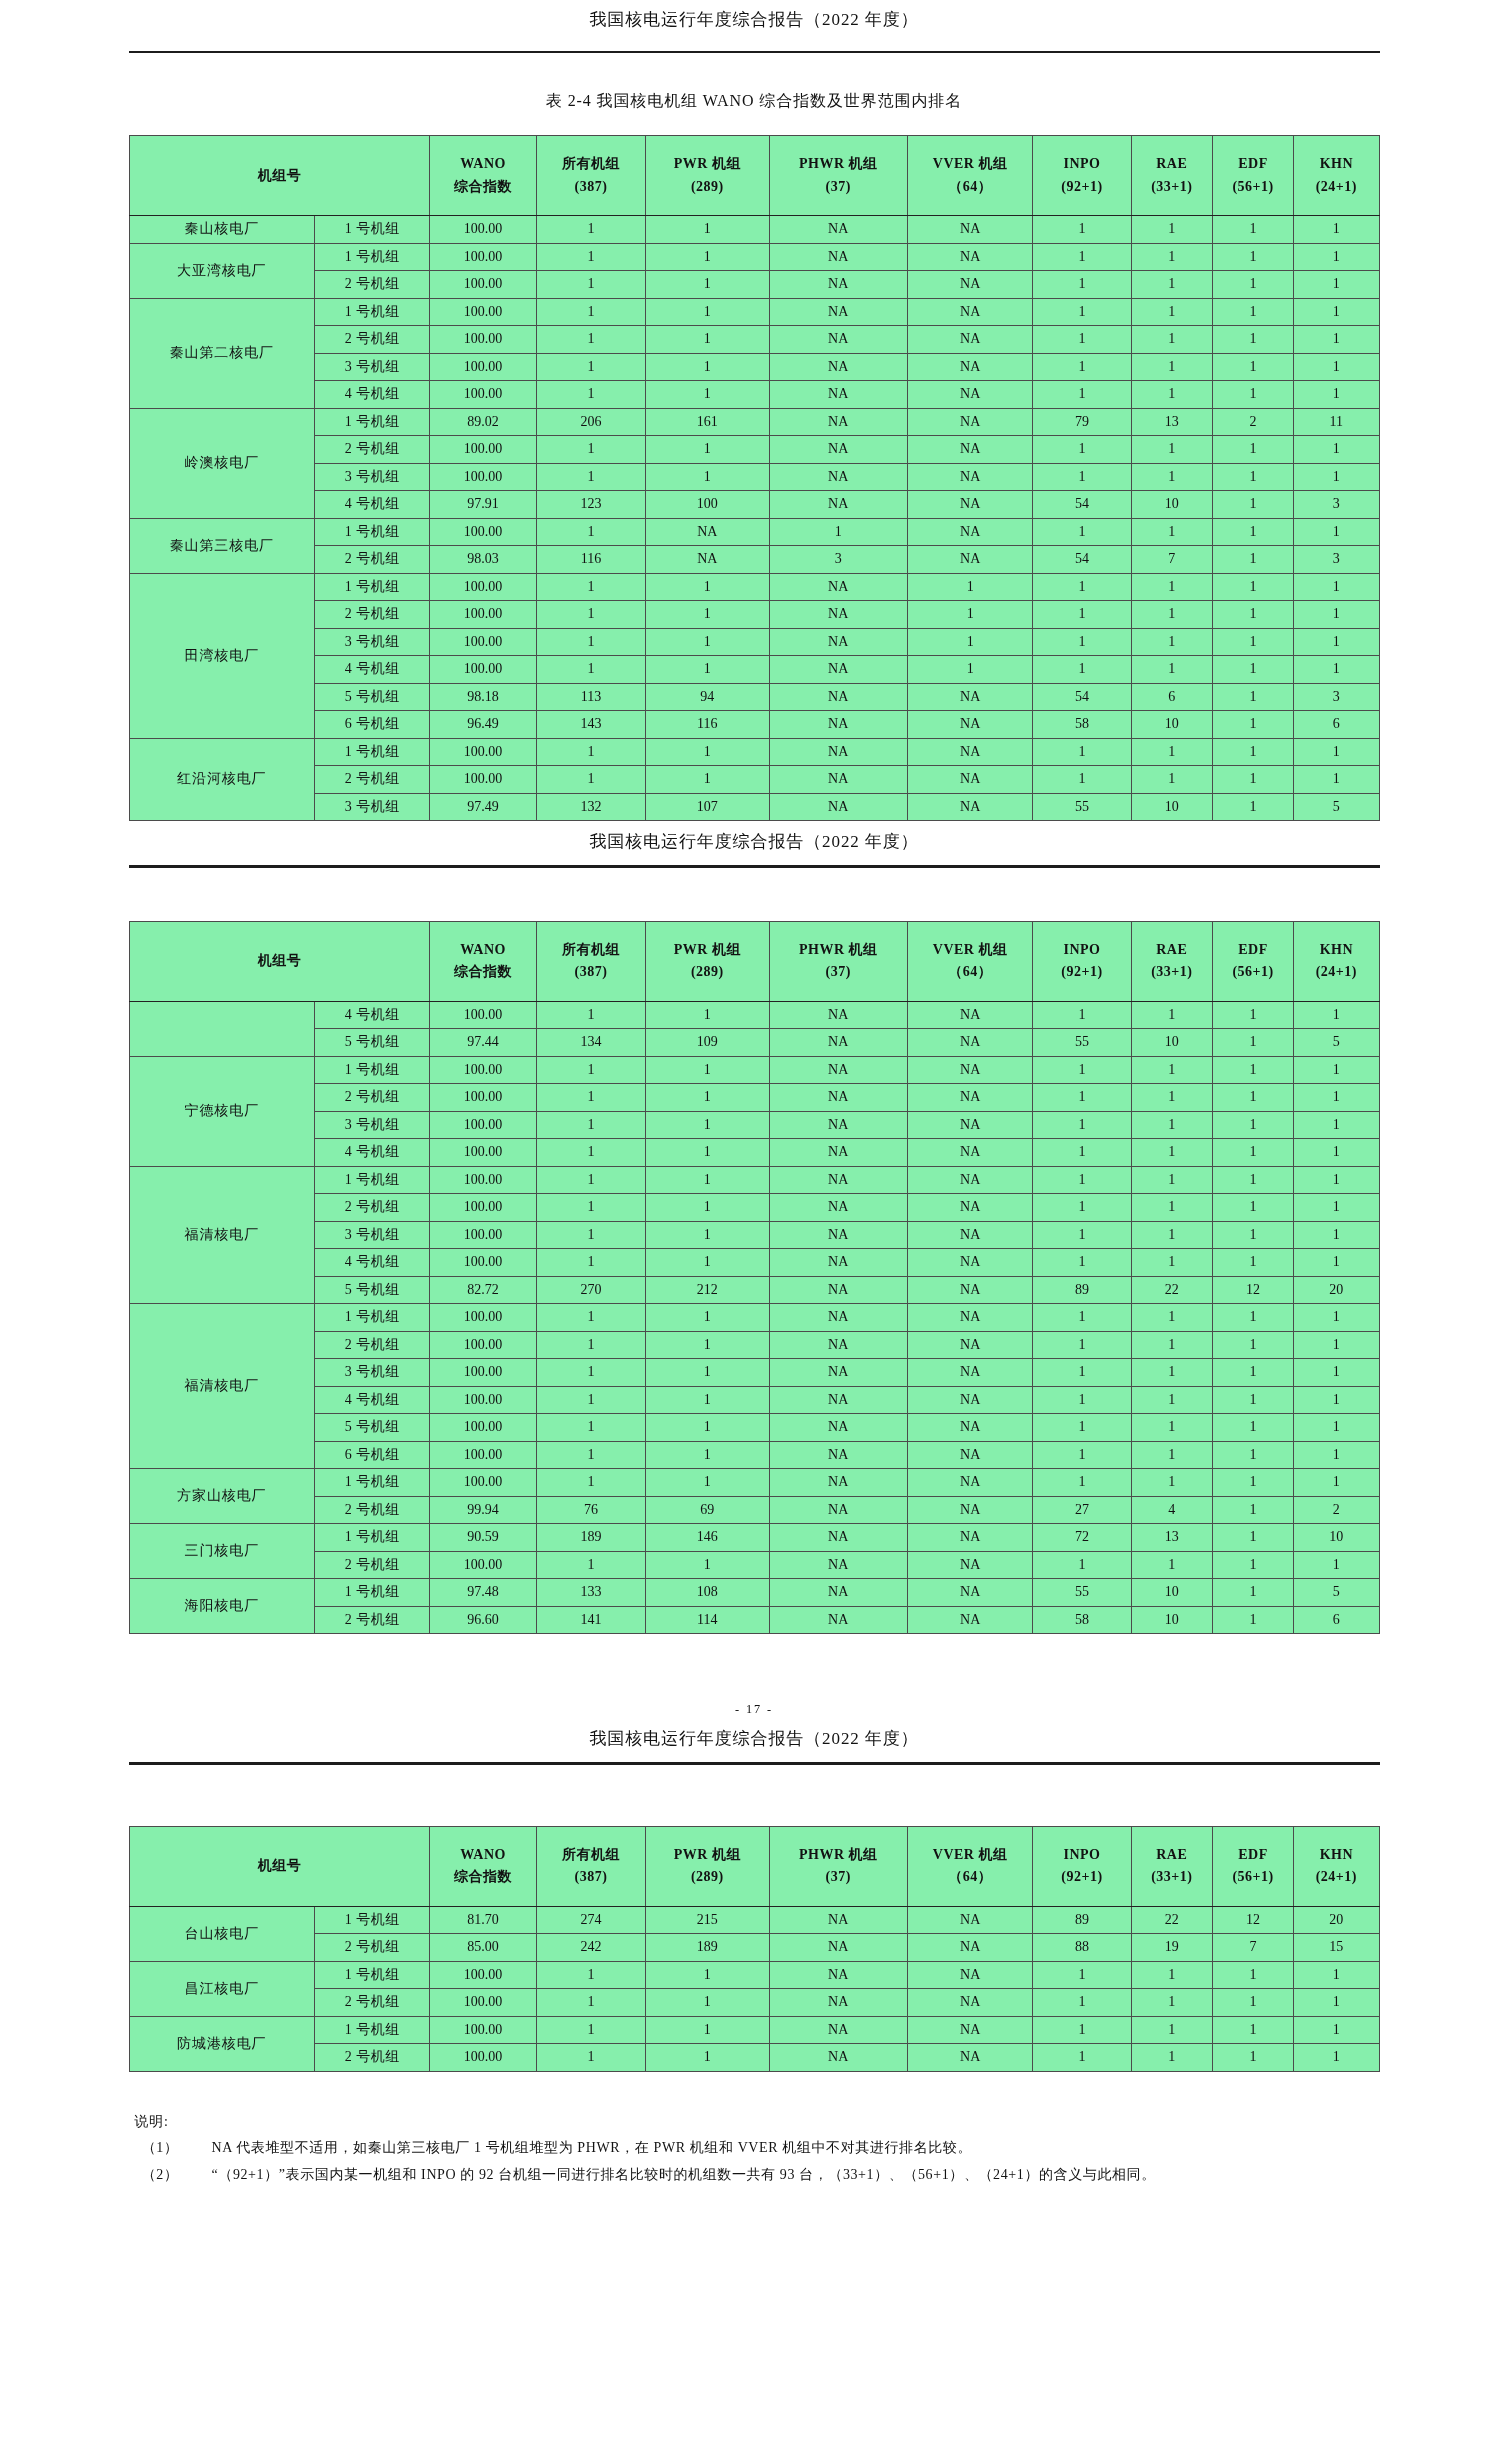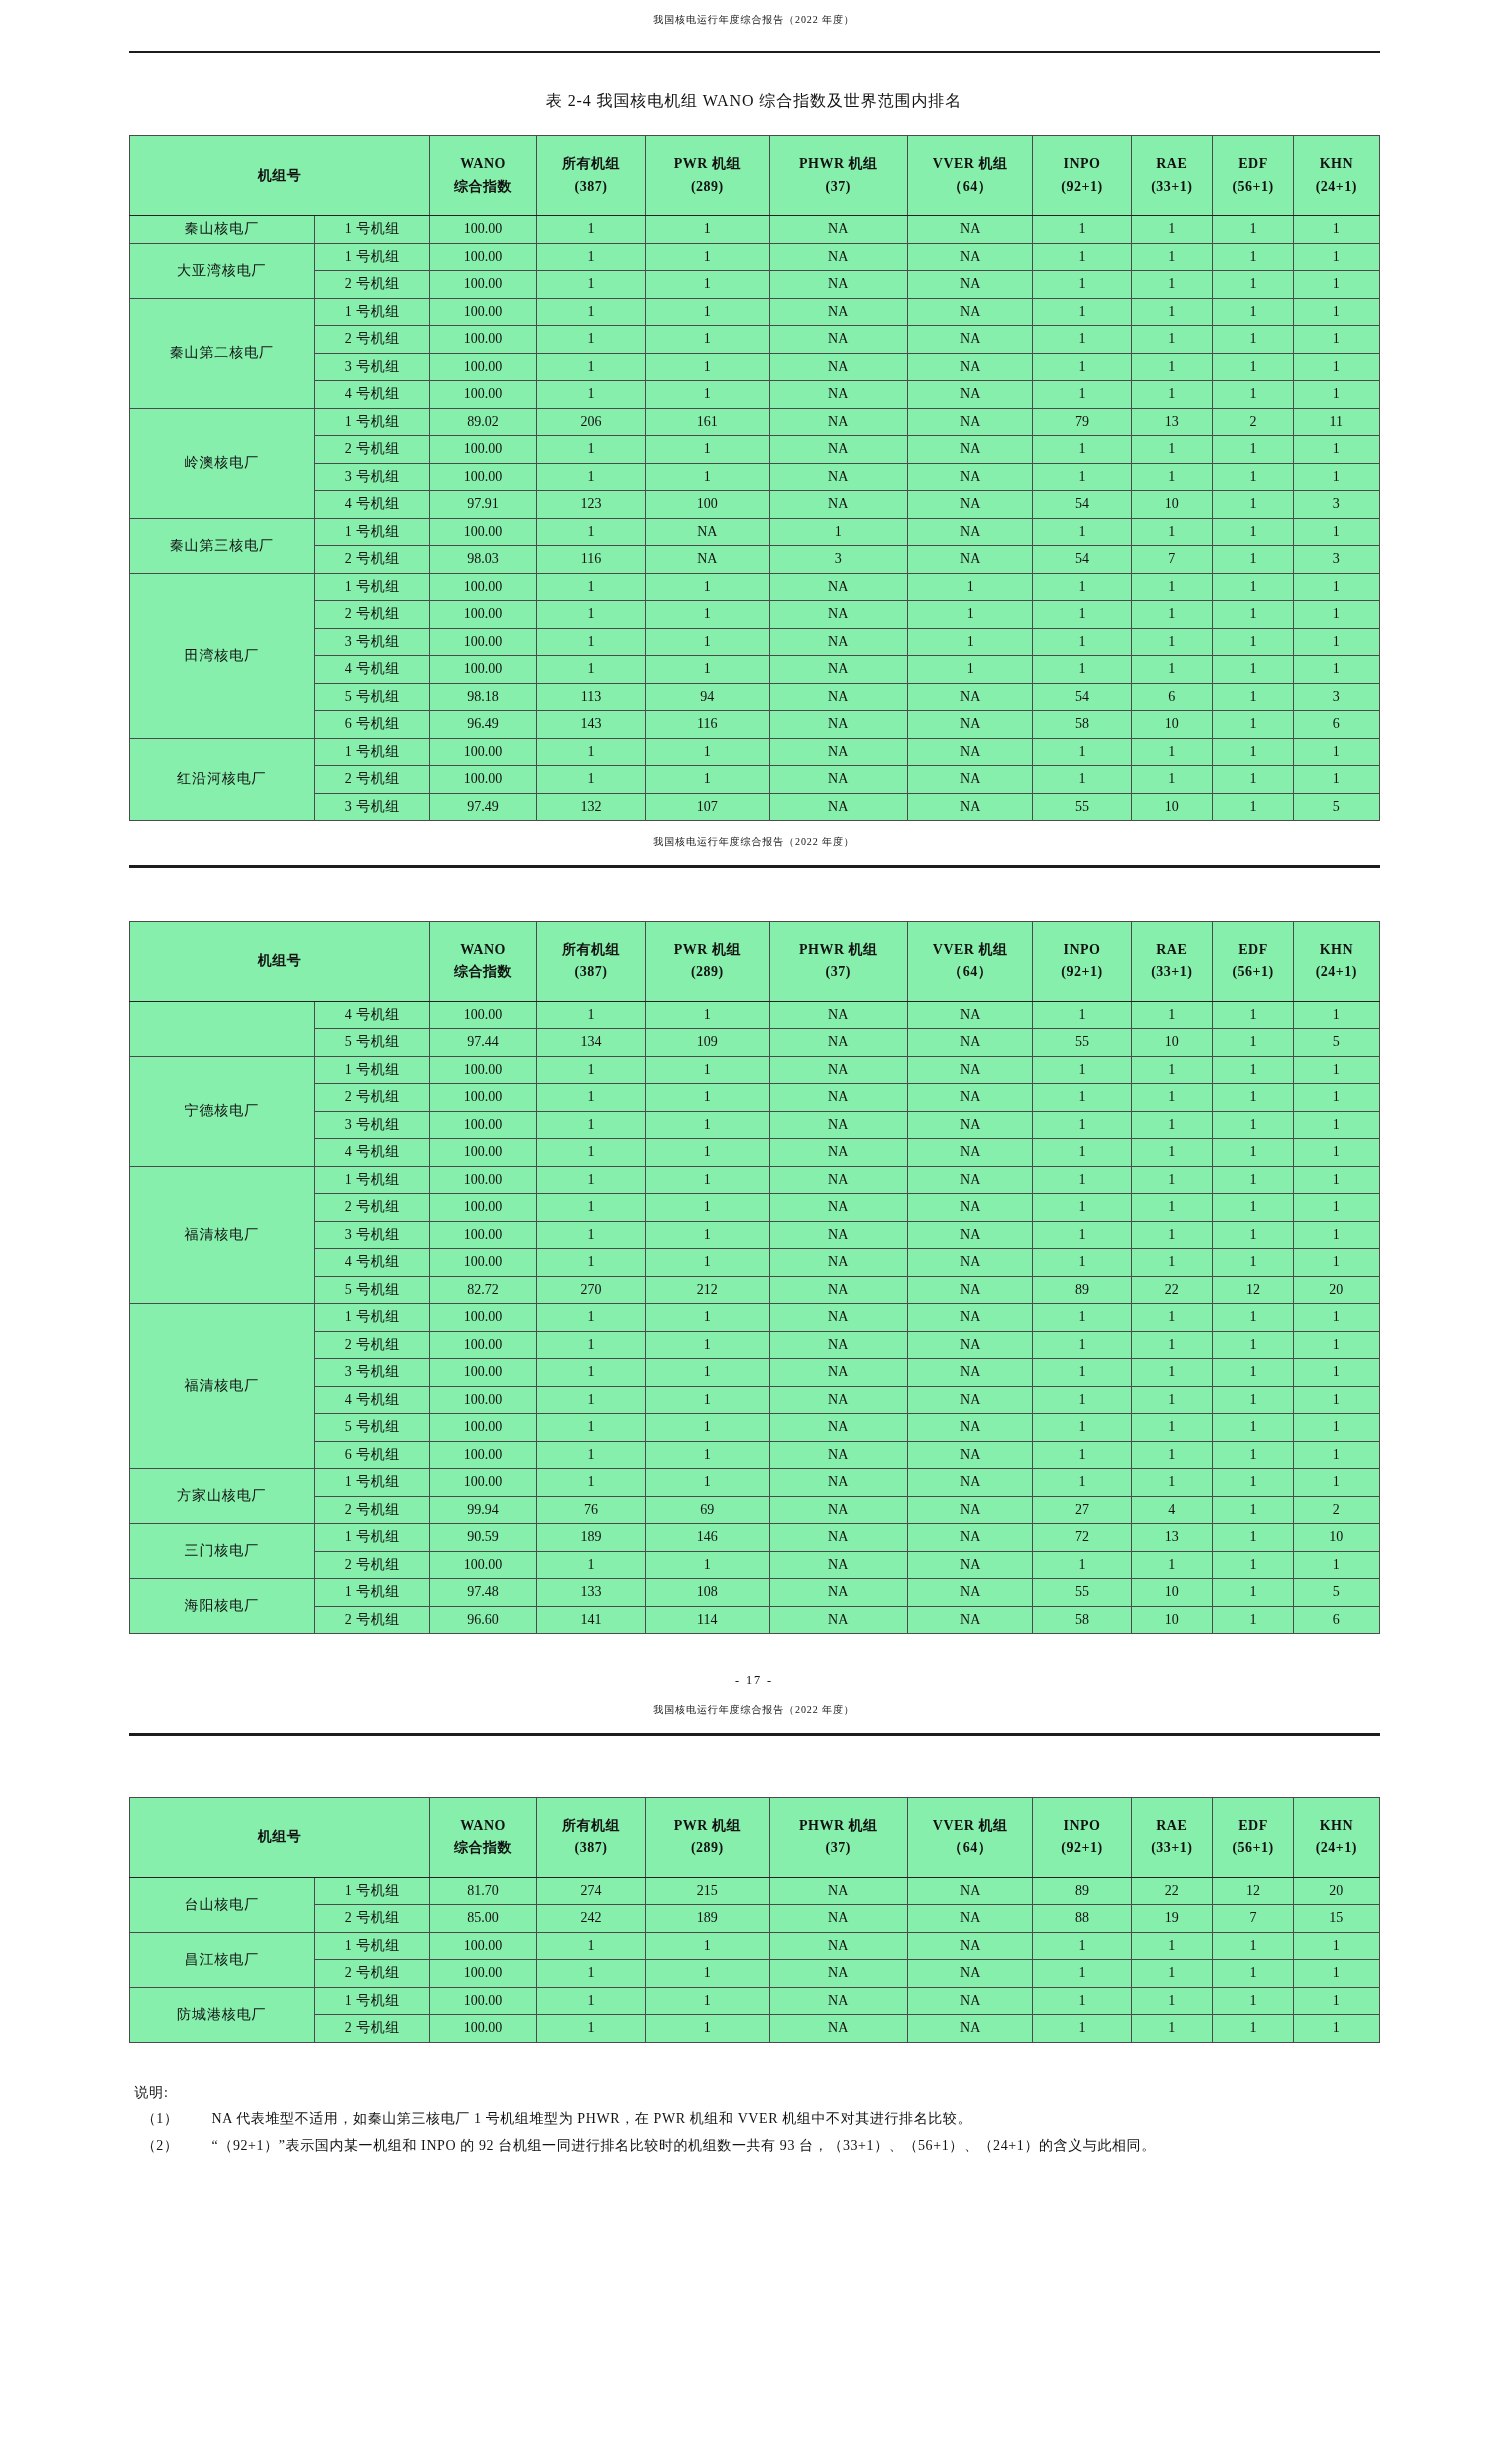--- a/index.html
+++ b/index.html
@@ -3,21 +3,21 @@
 <meta charset="utf-8">
 <style>
   html,body{margin:0;padding:0;}
   body{
     width:1508px;height:2450px;background:#ffffff;color:#121212;
     font-family:"Liberation Serif","DejaVu Serif",serif;
     -webkit-font-smoothing:antialiased;
   }
   .page{width:1251px;margin:0 auto;}
   .running-header{
-    text-align:center;font-size:10px;line-height:21px;
+    text-align:center;font-size:17px;line-height:21px;
     letter-spacing:0.9px;
   }
   .rh-top{padding-top:8.5px;}
   .rh-mid{margin-top:9.5px;}
   .rule{height:2.8px;background:#1c1c1c;}
   .rule-top{margin-top:21px;}
   .rule-mid{margin-top:13.2px;}
   .doc-title{
     text-align:center;font-size:16px;line-height:23px;margin-top:36px;
     letter-spacing:0.9px;
@@ -40,21 +40,21 @@
   }
   .wano thead th{border-bottom:1.9px solid #222;}
   .wano td{font-size:14px;height:26.5px;line-height:26.5px;}
   .wano td.plant{letter-spacing:0.9px;}
   .wano td.unit{letter-spacing:0.5px;}
   .wano tr.group-start td{border-top:1.9px solid #3c3c3c;}
   .page-num{
     text-align:center;font-size:12.3px;line-height:17px;letter-spacing:1.9px;
   }
   .pn-16{margin-top:34px;}
-  .pn-17{margin-top:38px;font-family:Liberation Serif, serif;}
+  .pn-17{margin-top:67px;font-family:Liberation Serif, serif;}
   .notes{margin-top:13.2px;font-size:14px;line-height:26.5px;}
   .notes-label{padding-left:5.7px;letter-spacing:0.9px;margin-top:37px;}
   .note-item{position:relative;padding-left:83px;letter-spacing:0.6px;}
   .note-marker{position:absolute;left:13.2px;top:0;}
 </style>
 </head>
 <body>
 
 <div class="page">
 

